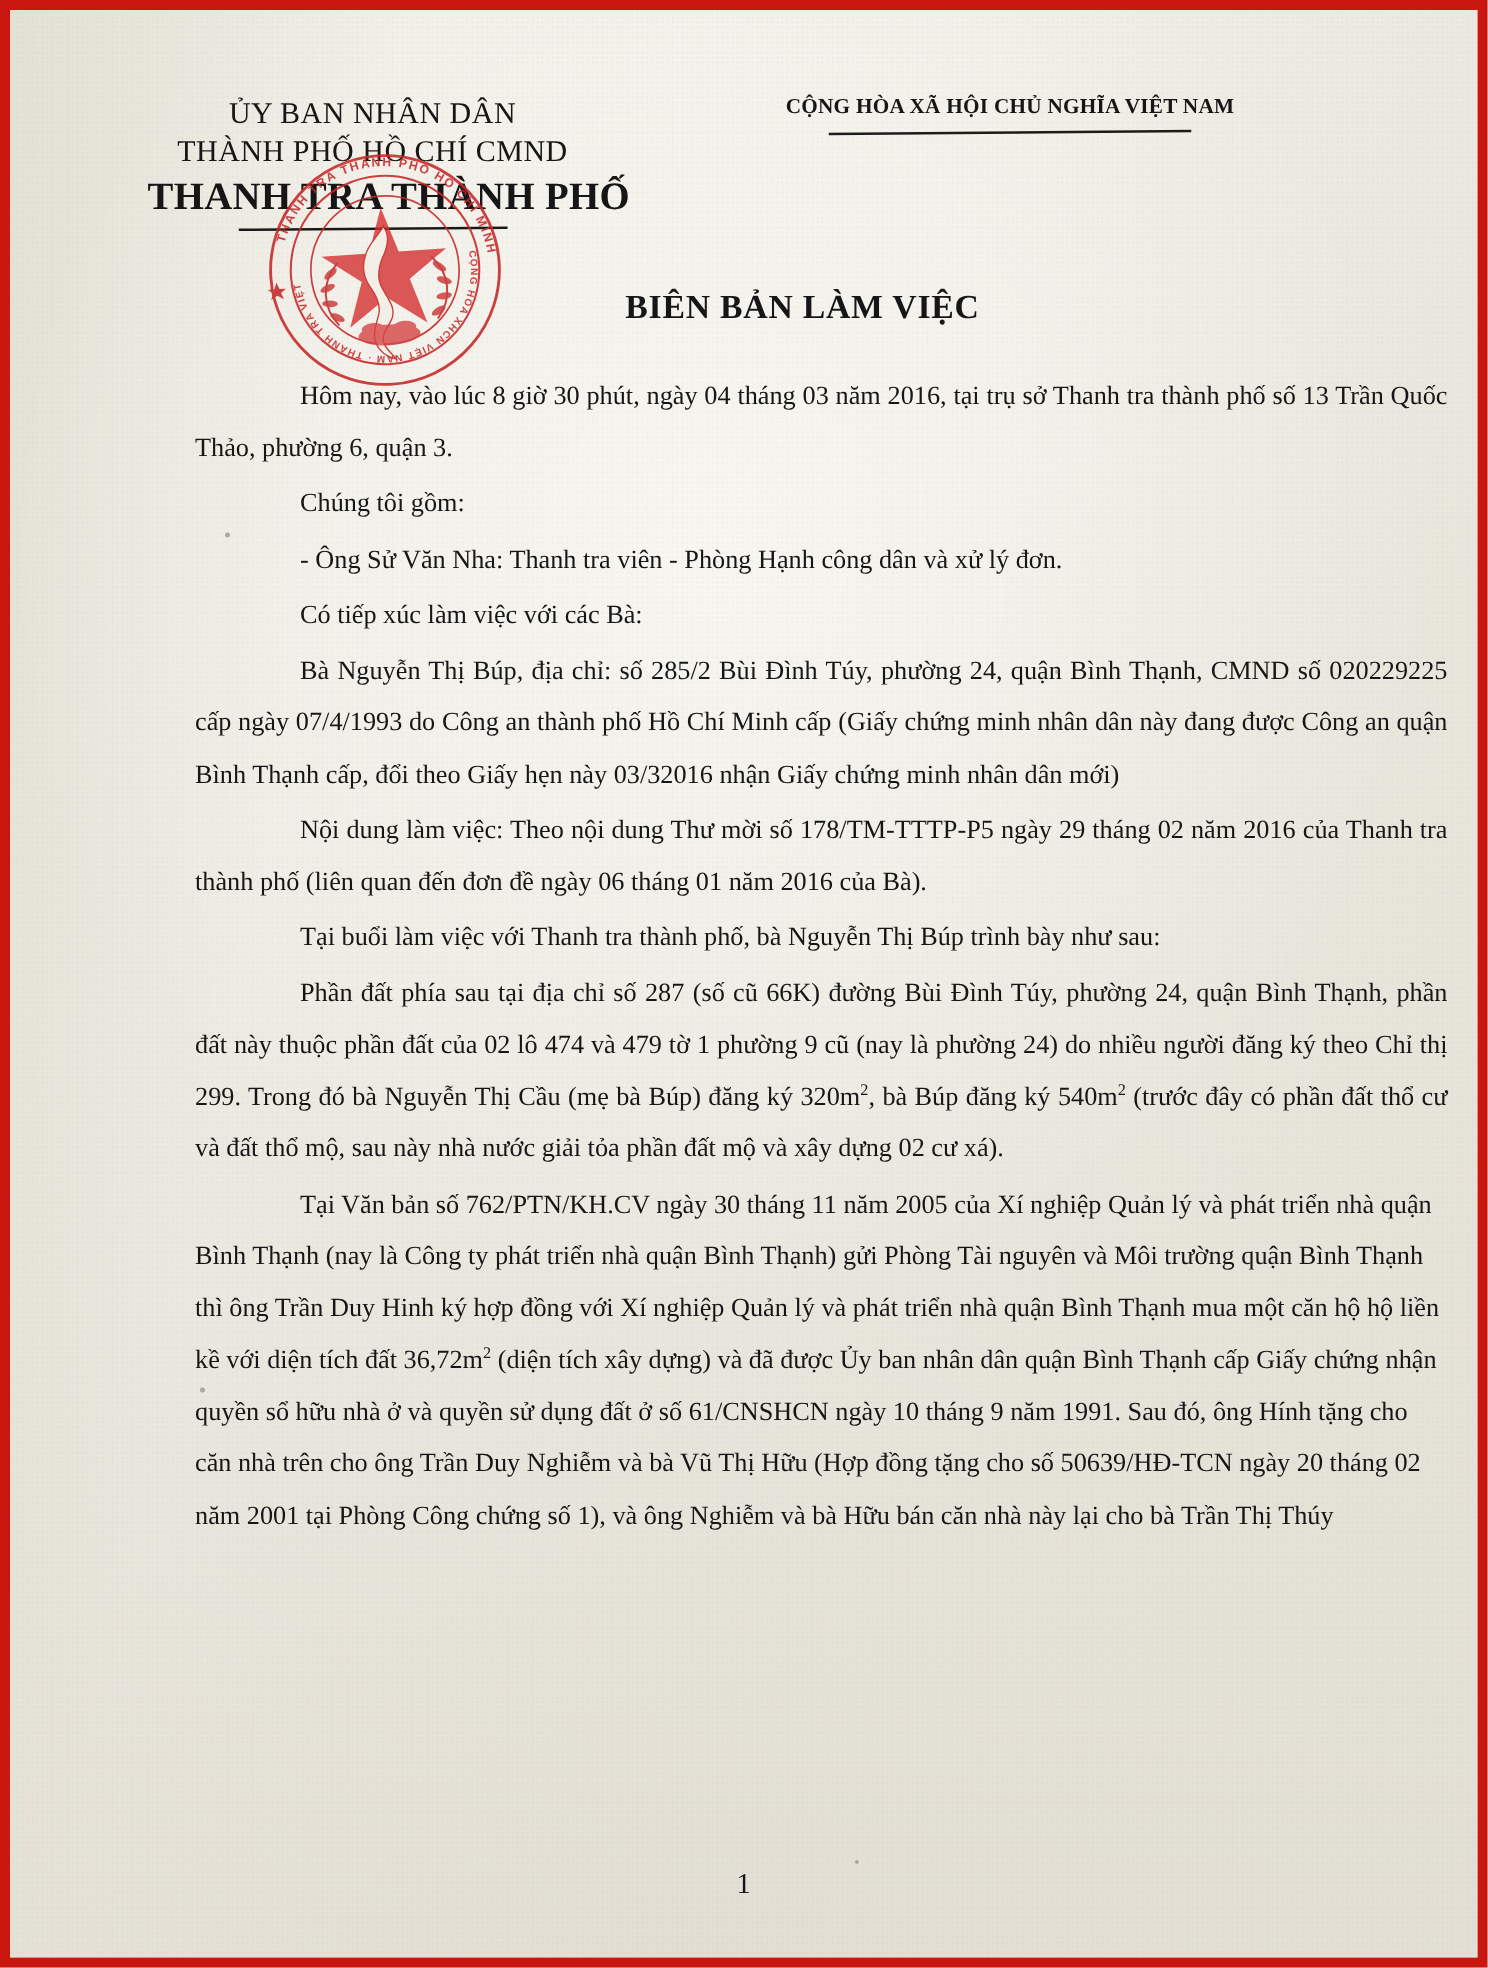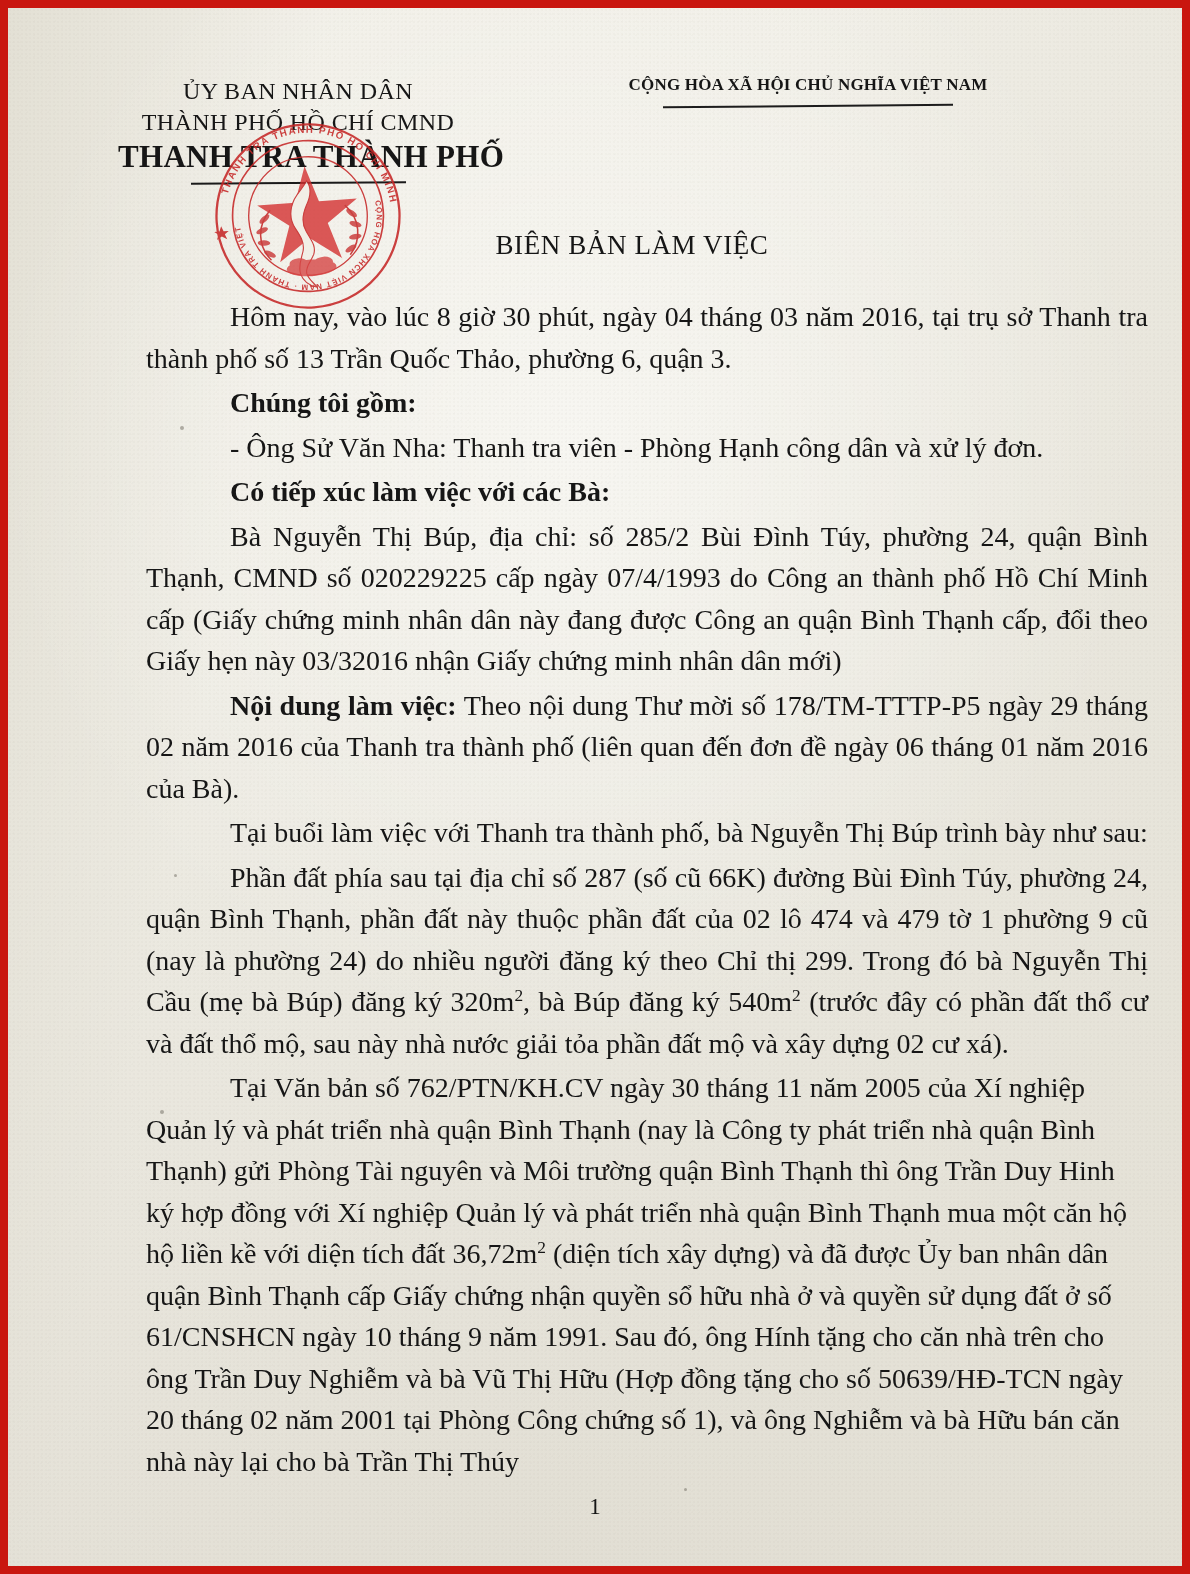--- a/index.html
+++ b/index.html
@@ -127,51 +127,51 @@
     height: 208px;
     opacity: .88;
     transform: rotate(-4deg);
     pointer-events: none;
   }
 
   
   .doc-title {
     position: absolute;
     top: 222px;
-    left: 314px;
+    left: 324px;
     width: 620px;
     text-align: center;
     font-size: 27px;
-    font-weight: normal;
+    font-weight: bold;
     letter-spacing: .6px;
   }
 
   
   .body-text {
     position: absolute;
     top: 288px;
-    left: 138px;
+    left: 148px;
     width: 1002px;
-    font-size: 28px;
+    font-size: 21px;
     line-height: 41.5px;
   }
   .body-text p {
     margin: 0 0 3px 0;
     text-align: justify;
     text-justify: inter-word;
     text-indent: 84px;
   }
   .body-text p.dash {
     text-indent: 84px;
   }
   .body-text p.last {
     text-align: left;
   }
   .body-text b {
-    font-weight: bold;
+    font-weight: normal;
   }
   sup {
     font-size: 0.62em;
     vertical-align: super;
     line-height: 0;
   }
 
   
   .page-number {
     position: absolute;

